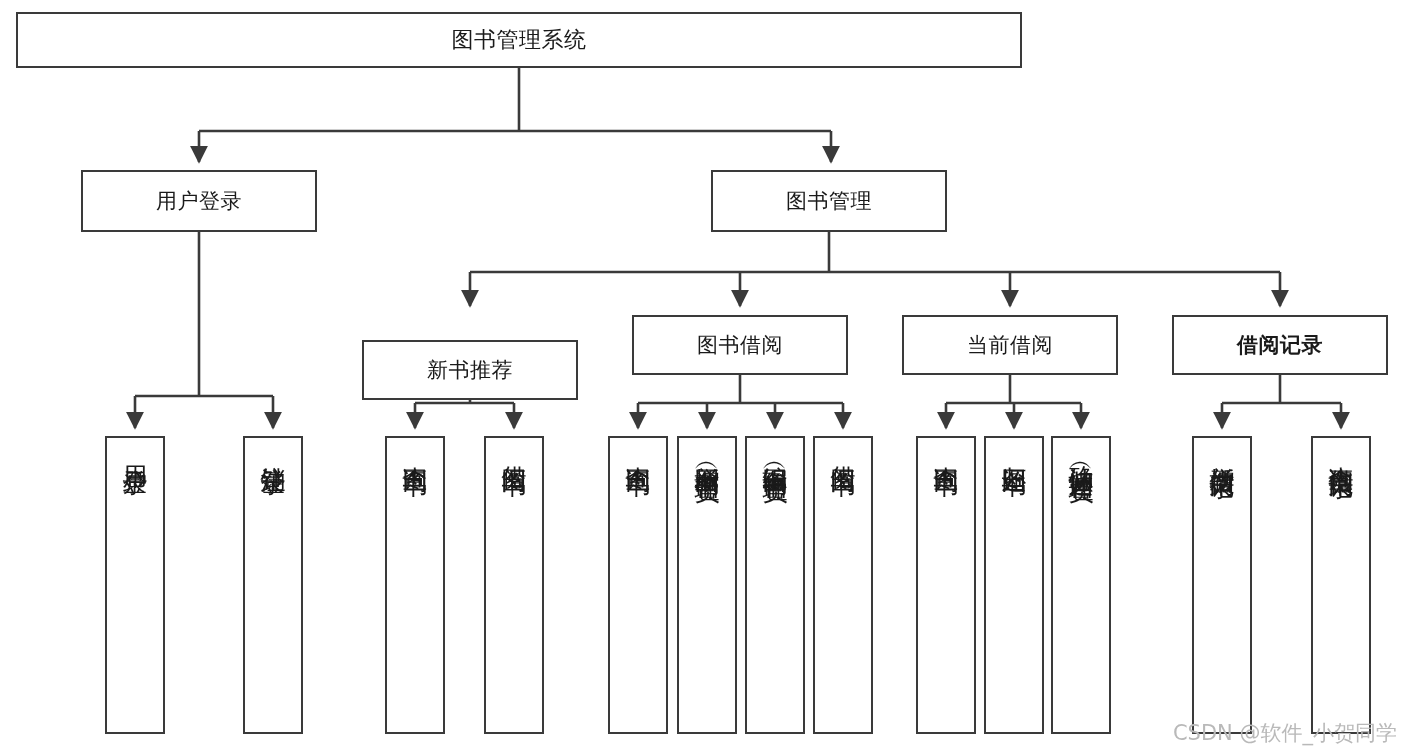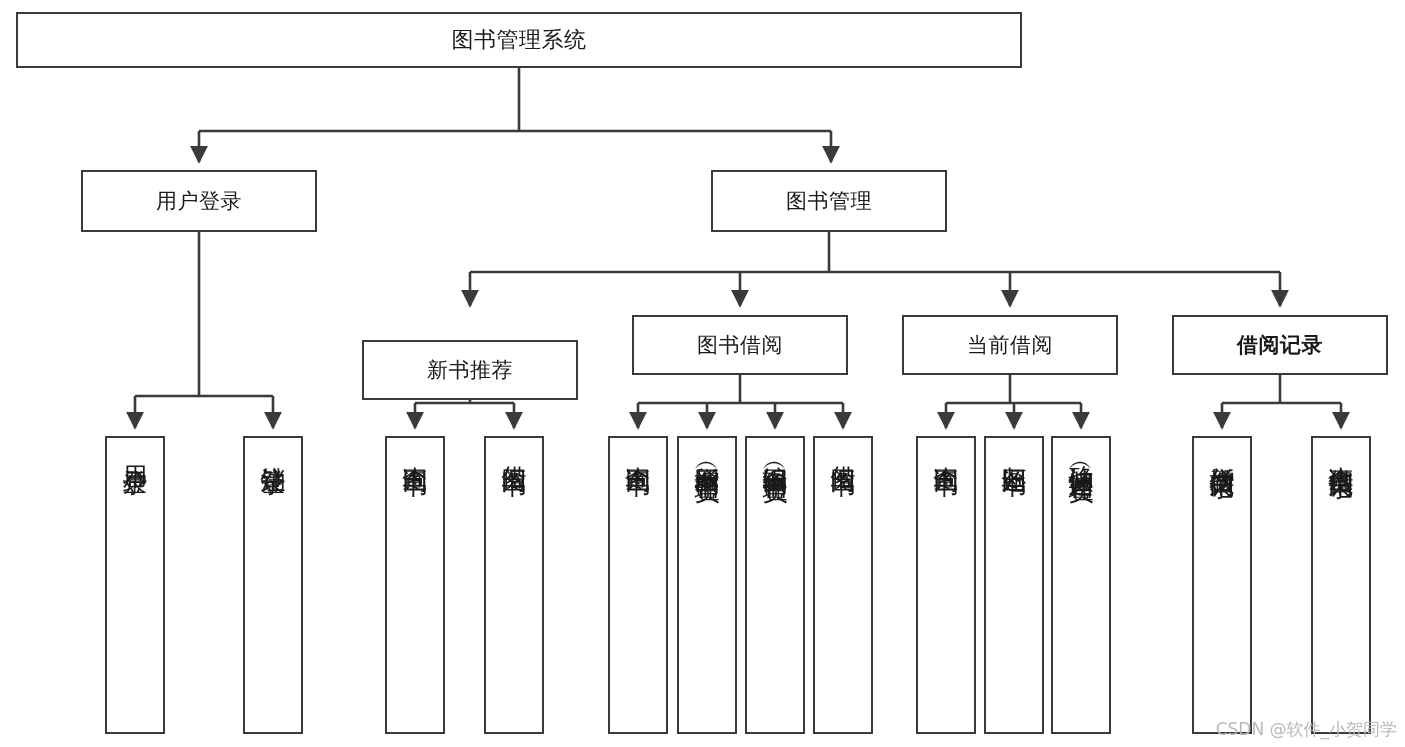--- a/index.html
+++ b/index.html
@@ -59,22 +59,22 @@
     writing-mode: vertical-rl;
     text-orientation: upright;
     font-size: 25px;
     letter-spacing: 2px;
     line-height: 1;
     white-space: nowrap;
   }
   .watermark {
     position: absolute;
     right: 8px;
-    bottom: 6px;
-    font-size: 17px;
+    bottom: 0;
+    font-size: 21px;
     color: #b9b9b9;
     white-space: nowrap;
     z-index: 5;
     font-family: "DejaVu Sans", "Liberation Sans", sans-serif;
   }
 </style>
 </head>
 <body>
 
 <div id="diagram">

